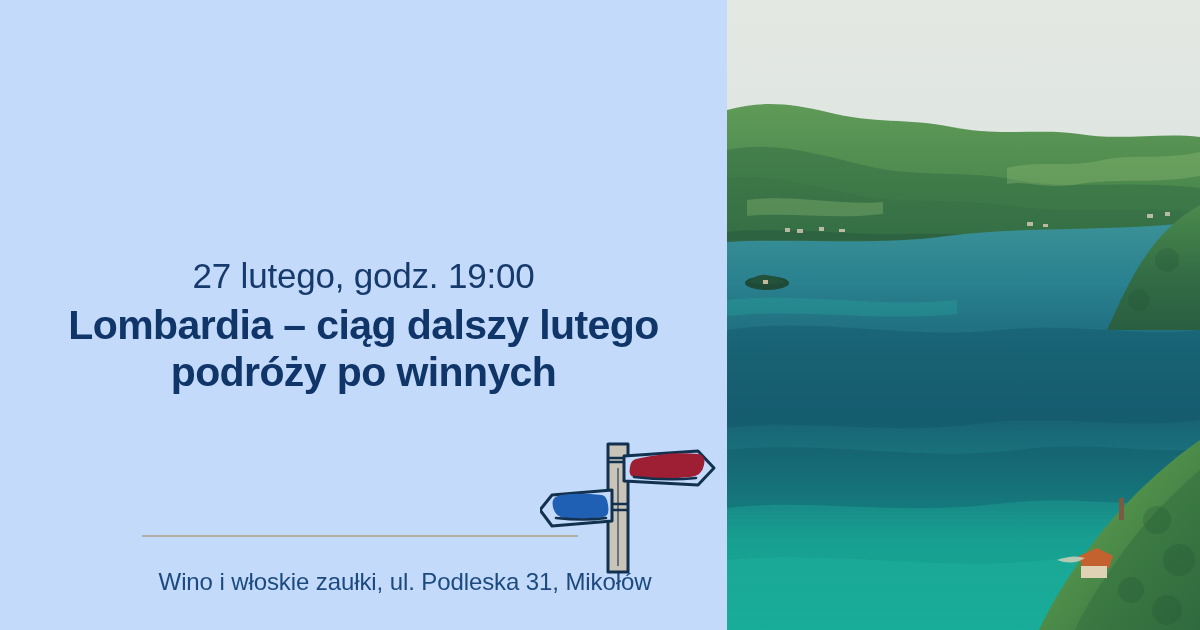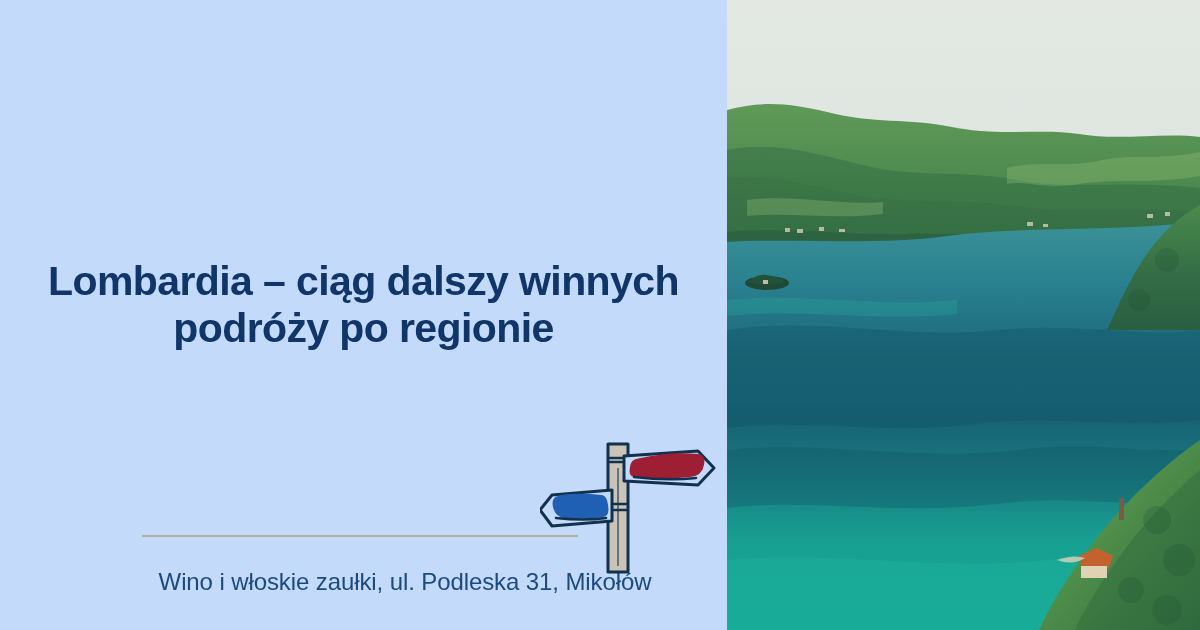--- a/index.html
+++ b/index.html
@@ -218,23 +218,24 @@
 
         <ellipse cx="128" cy="24" rx="20" ry="19" stroke-width="2.2"></ellipse>
       </g>
 
       <text x="80" y="60" text-anchor="middle" font-family="'Liberation Serif', serif" font-style="italic" font-size="14.5" fill="#1d3f66">i włoskie zaułki</text>
     </svg>
 
   </div>
 
   <div class="text-block">
+    <p class="event-date">27 lutego, godz. 19:00</p>
     <p class="event-subtitle">
-      <span>Lombardia – ciąg dalszy winnych</span><br>
-      <span>podróży po regionie</span>
+      <span>Lombardia – ciąg dalszy lutego</span><br>
+      <span>podróży po winnych</span>
     </p>
   </div>
 
   <svg class="signpost" viewBox="0 0 185 140">
 
     <g stroke="#12314f" stroke-width="3" stroke-linejoin="round">
       <rect x="68" y="4" width="20" height="128" fill="#cac4b8"></rect>
       <path d="M68 18 L88 18 M68 22 L88 22" stroke-width="2.4" fill="none"></path>
       <path d="M68 64 L88 64 M68 70 L88 70" stroke-width="2.4" fill="none"></path>
       <path d="M78 28 L78 126" stroke-width="2" fill="none" stroke-opacity="0.55"></path>

